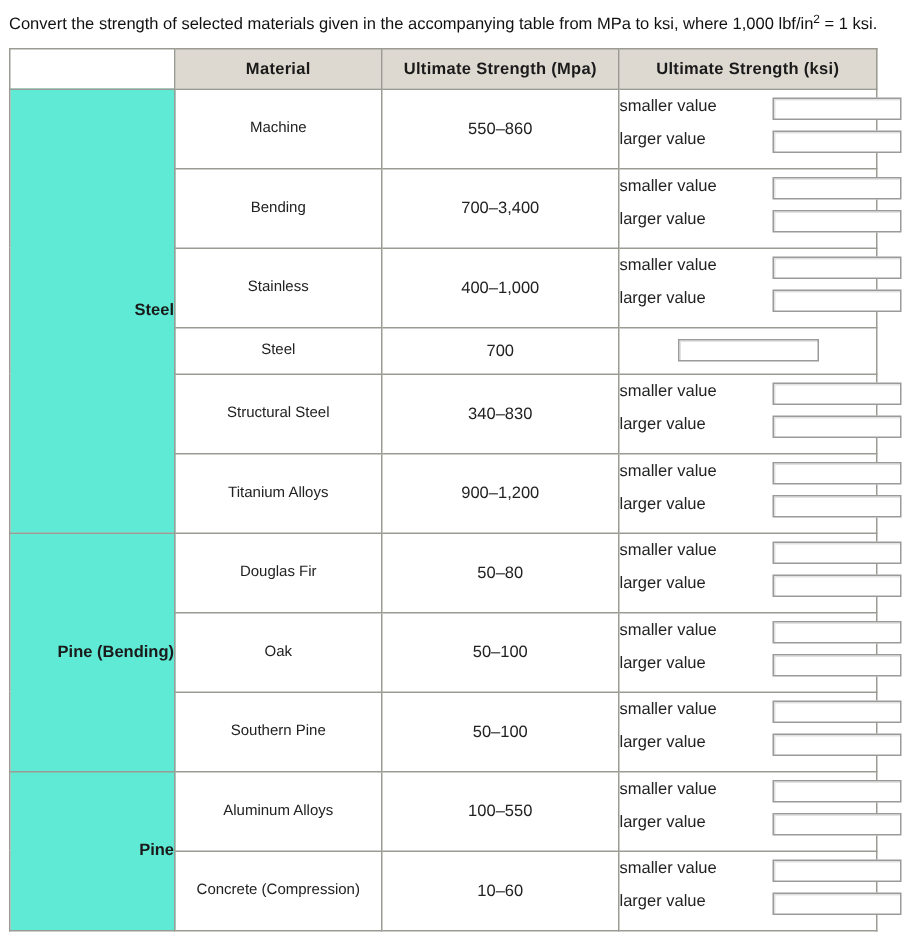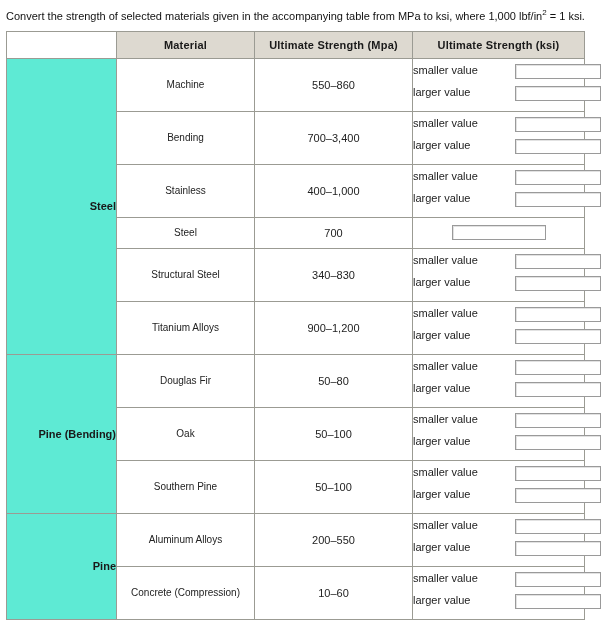--- a/index.html
+++ b/index.html
@@ -256,21 +256,21 @@
           </div>
           <div class="ansrow">
             <span class="ans-label">larger value</span>
             <input type="text" class="ans-input" placeholder="" style="">
           </div>
         </td>
       </tr>
       <tr class="tall">
         <td class="group" rowspan="2">Pine</td>
         <td class="mat">Aluminum Alloys</td>
-        <td class="strength">200–550</td>
+        <td class="strength">100–550</td>
         <td class="answers">
           <div class="ansrow">
             <span class="ans-label">smaller value</span>
             <input type="text" class="ans-input" placeholder="" style="">
           </div>
           <div class="ansrow">
             <span class="ans-label">larger value</span>
             <input type="text" class="ans-input" placeholder="" style="">
           </div>
         </td>

